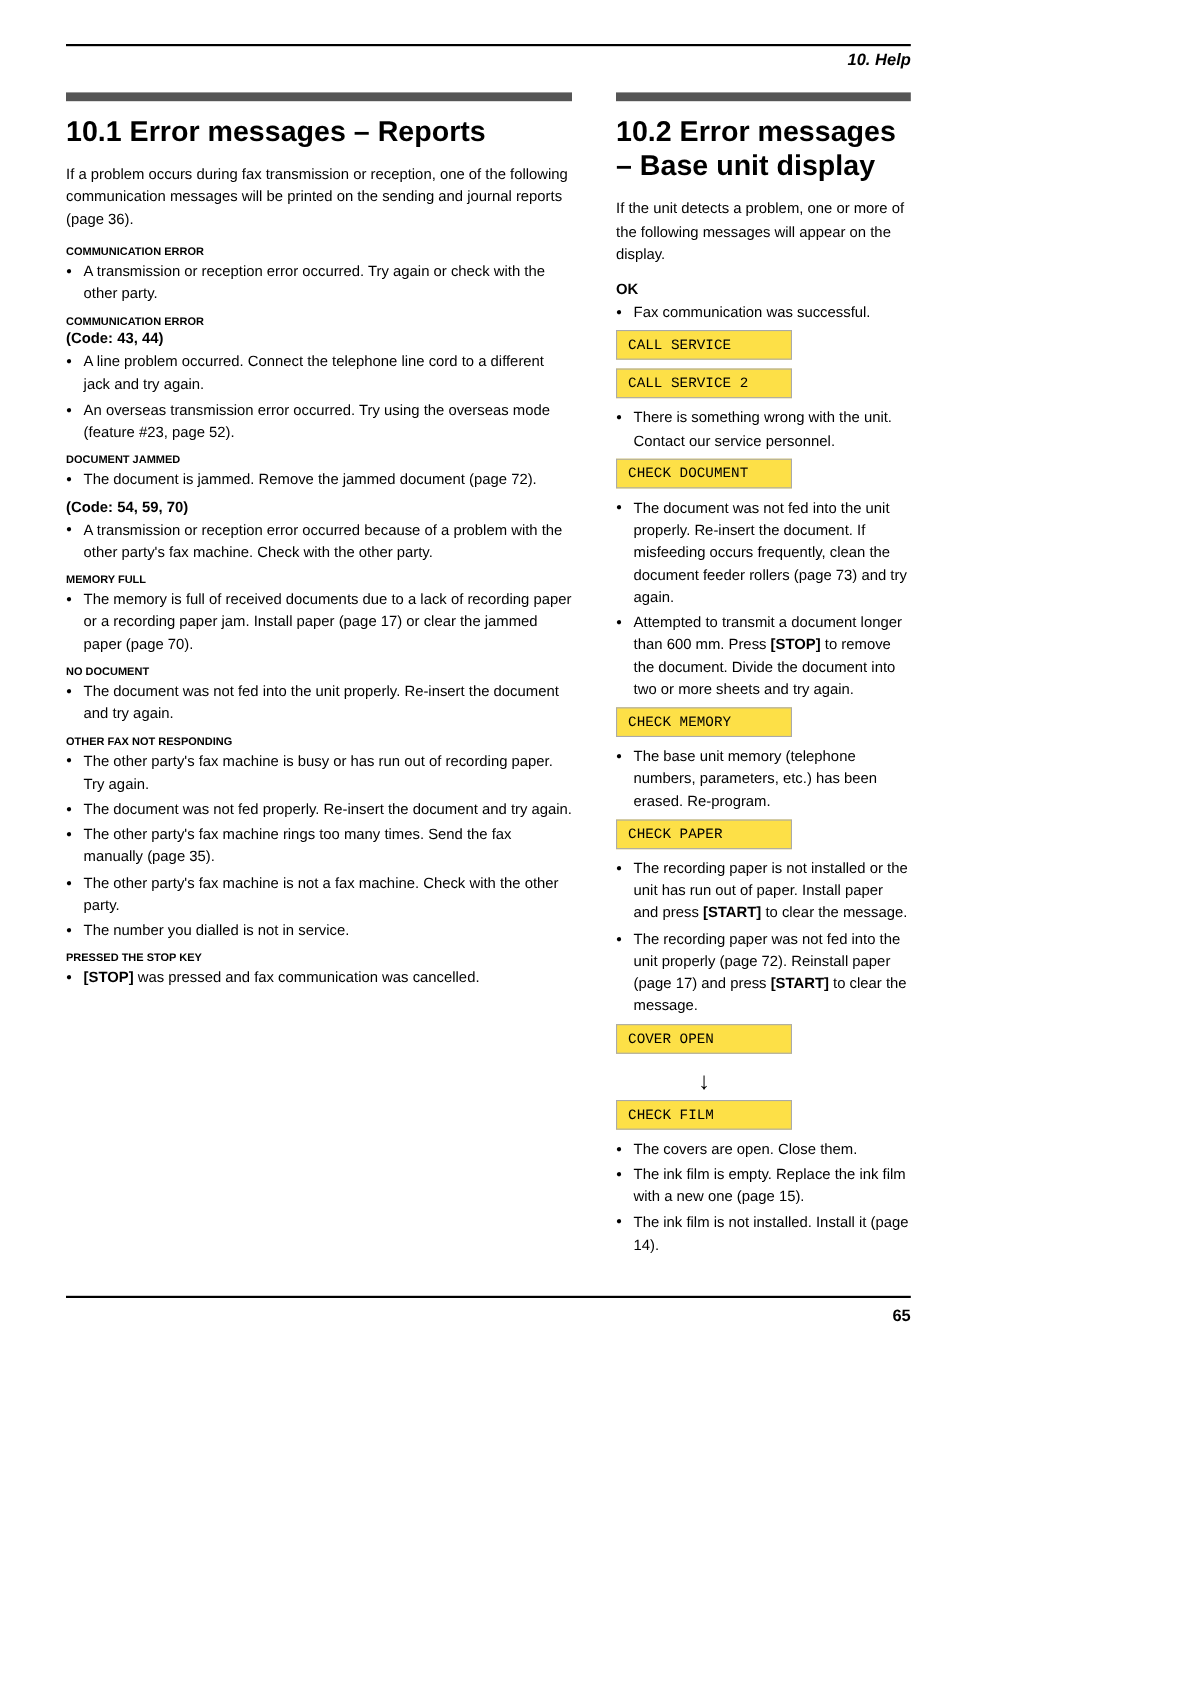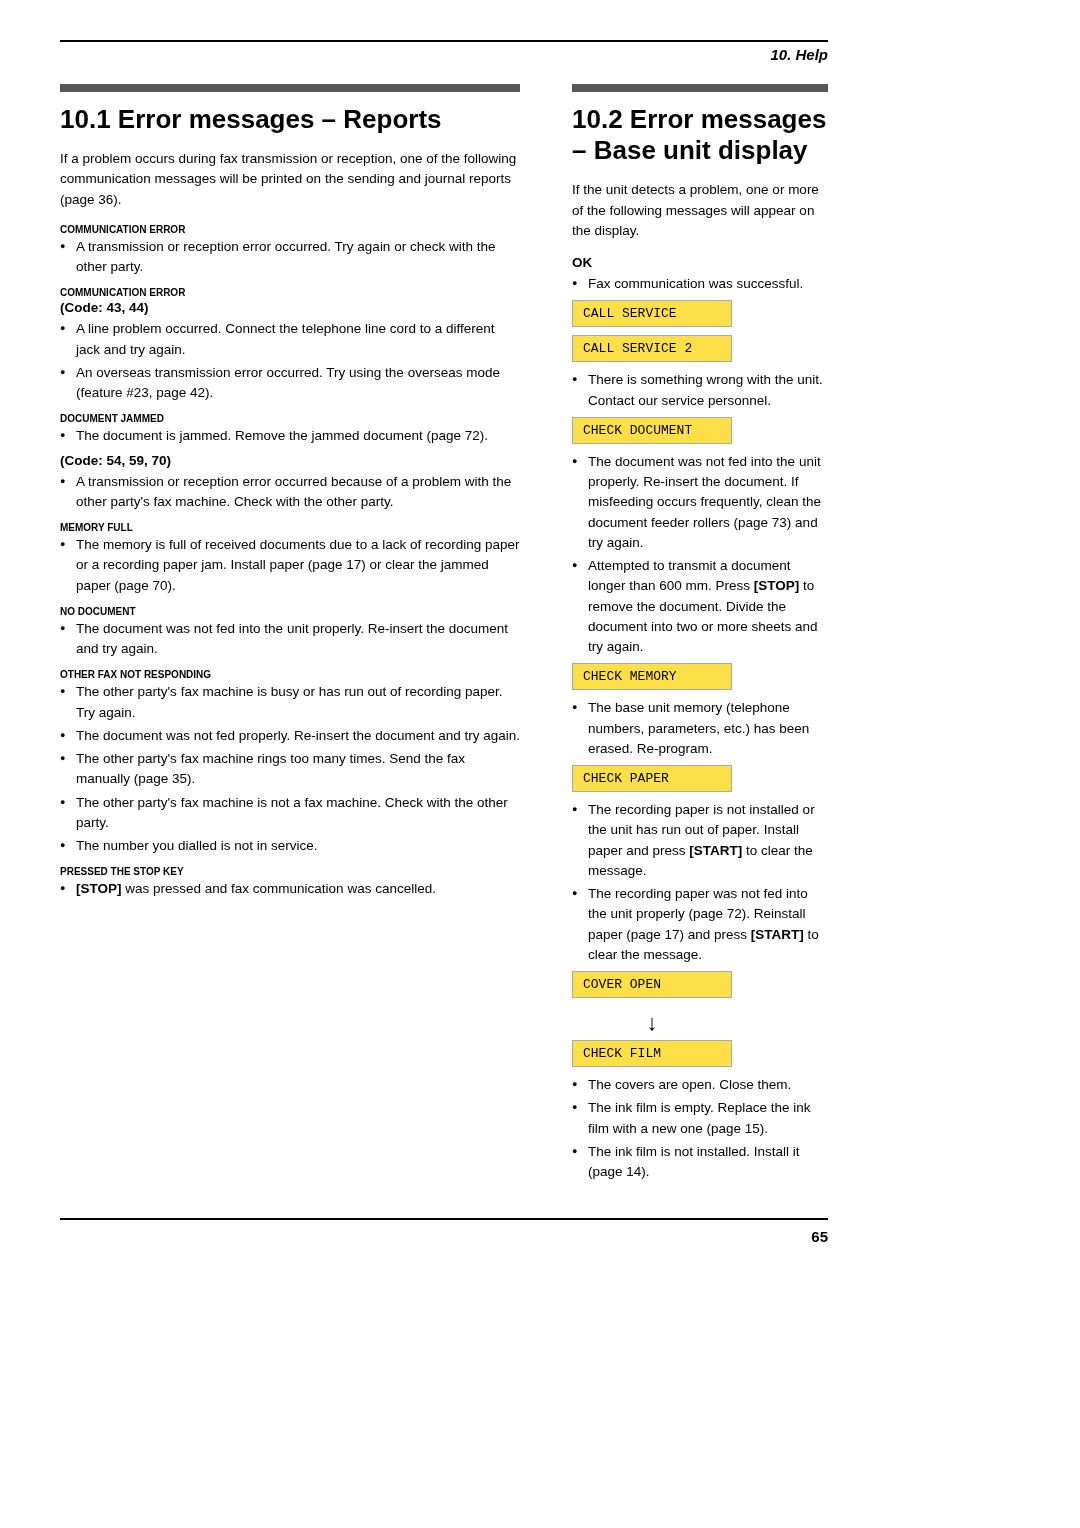--- a/index.html
+++ b/index.html
@@ -30,21 +30,21 @@
       margin-bottom: 10px;
     }
     .page-header-title {
       font-style: italic;
       font-size: 15px;
       font-weight: bold;
     }
     
     .two-col {
       display: flex;
-      gap: 52px;
+      gap: 40px;
       margin-top: 21px;
     }
     .col-left {
       width: 460px;
       flex-shrink: 0;
     }
     .col-right {
       flex: 1;
     }
     
@@ -166,21 +166,21 @@
         <ul class="bullet-list">
           <li>A transmission or reception error occurred. Try again or check with the other party.</li>
         </ul>
       </div>
 
       <div>
         <div class="subsection-heading">COMMUNICATION ERROR</div>
         <div class="subsection-subheading">(Code: 43, 44)</div>
         <ul class="bullet-list">
           <li>A line problem occurred. Connect the telephone line cord to a different jack and try again.</li>
-          <li>An overseas transmission error occurred. Try using the overseas mode (feature #23, page 42).</li>
+          <li>An overseas transmission error occurred. Try using the overseas mode (feature #23, page 52).</li>
         </ul>
       </div>
 
       <div>
         <div class="subsection-heading">DOCUMENT JAMMED</div>
         <ul class="bullet-list">
           <li>The document is jammed. Remove the jammed document (page 72).</li>
         </ul>
       </div>
 

